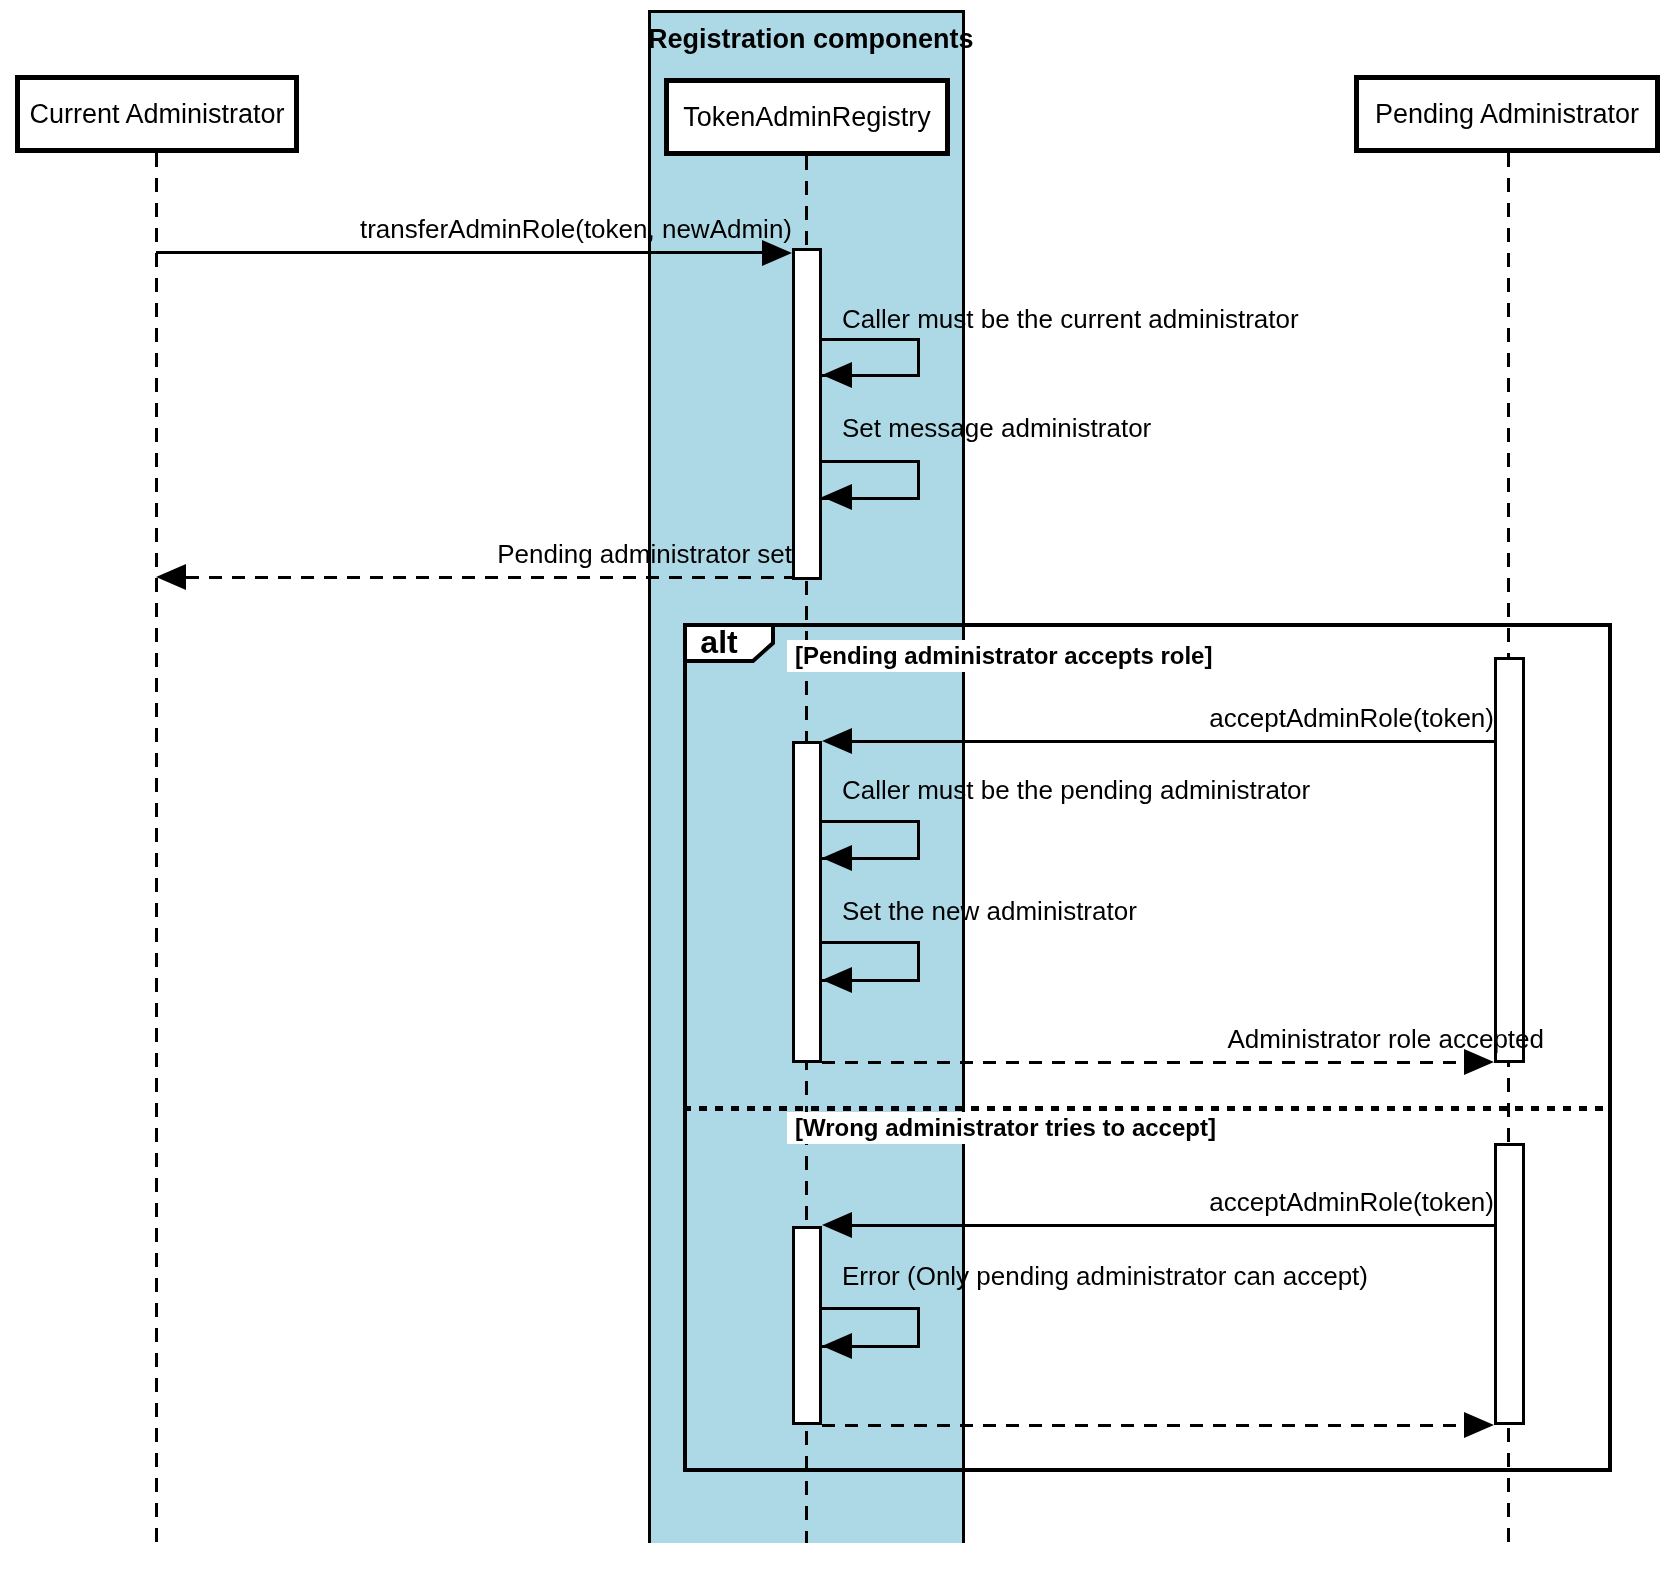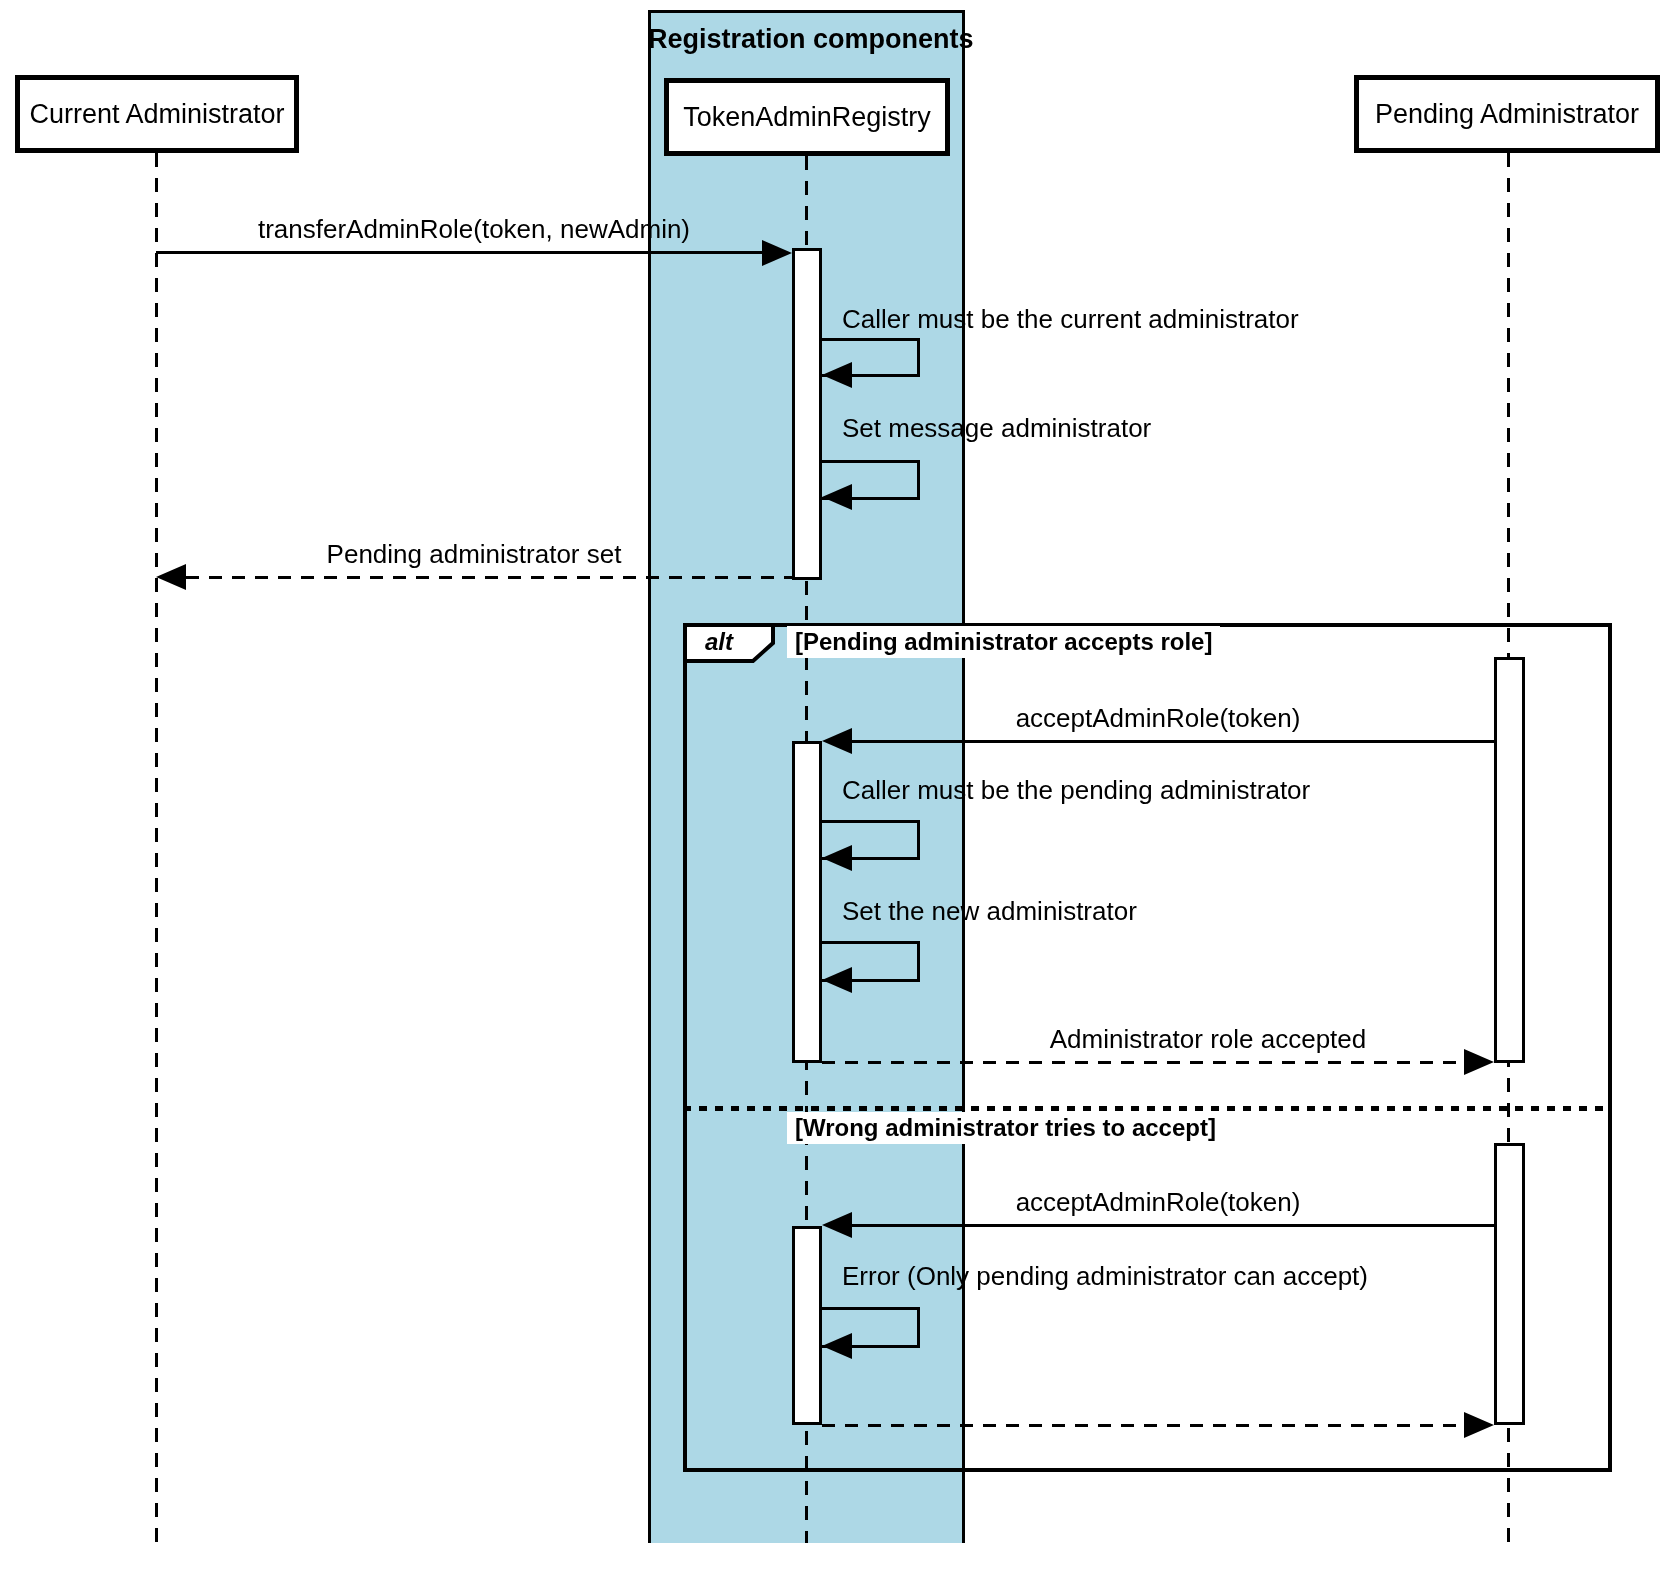--- a/index.html
+++ b/index.html
@@ -26,24 +26,24 @@
     background:repeating-linear-gradient(to right,#000 0 13px,transparent 13px 23px);}
   
   .ah-r{width:0;height:0;border-top:13px solid transparent;border-bottom:13px solid transparent;
         border-left:30px solid #000;z-index:6;}
   .ah-l{width:0;height:0;border-top:13px solid transparent;border-bottom:13px solid transparent;
         border-right:30px solid #000;z-index:6;}
   
   .self-loop{border:3px solid #000;border-left:none;z-index:5;background:transparent;}
   
   .mlabel{font-size:26px;white-space:nowrap;z-index:6;line-height:30px;}
-  .mlabel.center{text-align:center;}
+  .mlabel.center{text-align:right;}
   
   .alt-frame{border:4px solid #000;z-index:2;background:transparent;}
-  .alt-tab-label{font-weight:bold;font-size:24px;z-index:6;text-align:center;line-height:28px;font-style:italic;}
+  .alt-tab-label{font-weight:bold;font-size:32px;z-index:6;text-align:center;line-height:28px;}
   .guard{font-weight:bold;font-size:24px;background:#fff;padding:2px 8px;white-space:nowrap;z-index:5;line-height:28px;}
   .divider{height:5px;z-index:5;
     background:repeating-linear-gradient(to right,#000 0 8px,transparent 8px 16px);}
   svg{display:block;}
 </style>
 </head>
 <body>
 
 <div id="canvas">
 
@@ -64,21 +64,21 @@
     <span>Pending Administrator</span>
   </div>
 
   <div class="abs alt-frame" style="left:683px;top:623px;width:929px;height:849px;"></div>
   <div class="abs" style="left:683px;top:623px;z-index:5;">
     <svg width="92" height="40" viewBox="0 0 92 40">
       <path d="M2,2 H90 V20 L70,38 H2 Z" fill="#FFFFFF" stroke="#000000" stroke-width="4"></path>
     </svg>
   </div>
   <div class="abs alt-tab-label" style="left:683px;top:628px;width:72px;">alt</div>
-  <div class="abs guard" style="left:787px;top:626px;">[Pending administrator accepts role]</div>
+  <div class="abs guard" style="left:787px;top:640px;">[Pending administrator accepts role]</div>
   <div class="abs divider" style="left:683px;top:1106px;width:929px;"></div>
   <div class="abs guard" style="left:787px;top:1112px;">[Wrong administrator tries to accept]</div>
 
   <div class="abs activation" style="left:792px;top:248px;width:30px;height:332px;"></div>
   <div class="abs activation" style="left:792px;top:741px;width:30px;height:322px;"></div>
   <div class="abs activation" style="left:792px;top:1226px;width:30px;height:199px;"></div>
   <div class="abs activation" style="left:1494px;top:657px;width:31px;height:406px;"></div>
   <div class="abs activation" style="left:1494px;top:1143px;width:31px;height:282px;"></div>
 
   <div class="abs mlabel center" style="left:156px;top:214px;width:636px;">transferAdminRole(token, newAdmin)</div>

